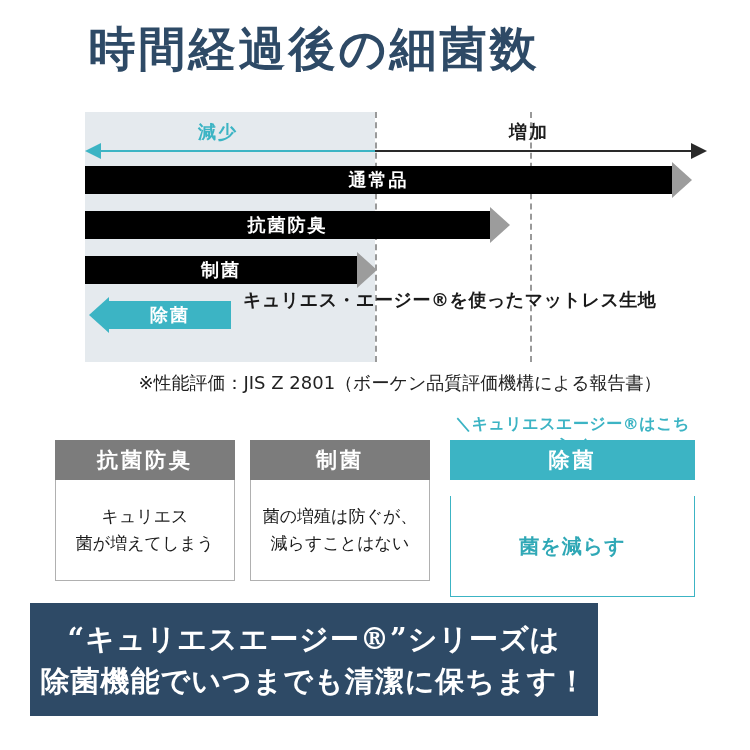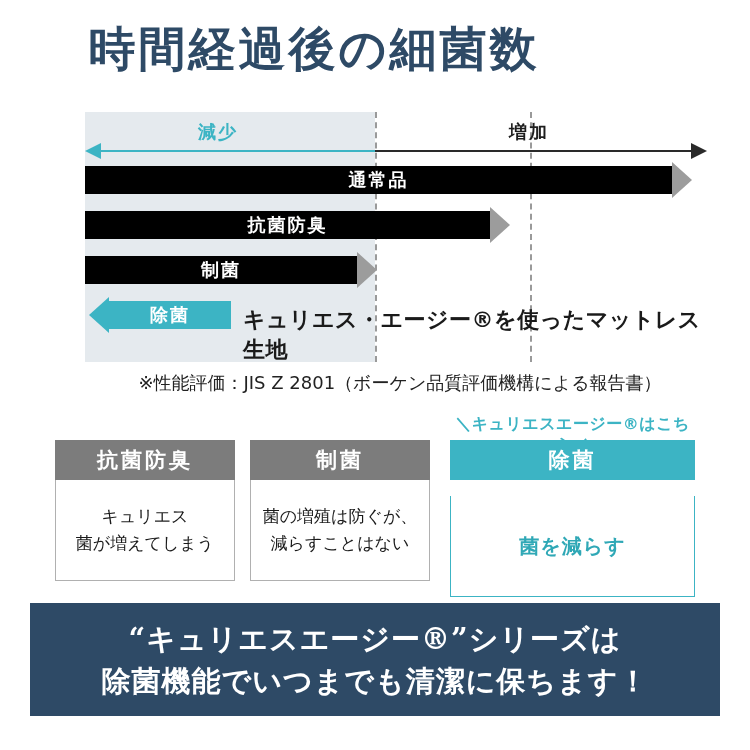--- a/index.html
+++ b/index.html
@@ -42,21 +42,21 @@
   .bar .shaft{flex:1;height:28px;display:flex;align-items:center;justify-content:center;}
   .bar.gray .shaft{background:#000000;}
   .bar.teal .shaft{background:#3cb4c4;}
   .bar .shaft span{color:#ffffff;font-size:18px;font-weight:bold;letter-spacing:2px;}
   .head-r{width:0;height:0;border-top:18px solid transparent;border-bottom:18px solid transparent;border-left:20px solid #9c9c9c;}
   .head-l{width:0;height:0;border-top:18px solid transparent;border-bottom:18px solid transparent;border-right:20px solid #3cb4c4;}
   .b1{top:50px;width:607px;}
   .b2{top:95px;width:425px;}
   .b3{top:140px;width:292px;}
   .b4{top:185px;left:4px;width:142px;}
-  .mattress-note{position:absolute;left:158px;top:193px;font-size:22px;font-weight:bold;color:#1a1a1a;letter-spacing:0.5px;}
+  .mattress-note{position:absolute;left:158px;top:176px;font-size:18px;font-weight:bold;color:#1a1a1a;letter-spacing:0.5px;}
   
   .footnote{position:absolute;top:371px;left:0;width:750px;text-align:center;font-size:18px;color:#222222;margin-left:25px;}
   
   .callout{position:absolute;top:414px;left:450px;width:245px;text-align:center;
     font-size:16px;font-weight:bold;color:#3cb4c4;letter-spacing:0.5px;}
   
   .info-box{position:absolute;top:440px;}
   .box-1{left:55px;width:180px;}
   .box-2{left:250px;width:180px;}
   .box-3{left:450px;width:245px;}
@@ -64,21 +64,21 @@
     color:#ffffff;font-size:21px;font-weight:bold;letter-spacing:3px;}
   .info-box.gray .box-header{background:#7c7c7c;}
   .info-box.teal .box-header{background:#3cb4c4;}
   .box-body{height:100px;background:#ffffff;
     display:flex;flex-direction:column;justify-content:center;align-items:center;
     font-size:17px;line-height:27px;color:#1a1a1a;text-align:center;}
   .info-box.gray .box-body{border:1px solid #b0b0b0;border-top:none;}
   .info-box.teal .box-body{border:1px solid #3cb4c4;border-top:none;
     color:#2fa8b6;font-weight:bold;font-size:20px;letter-spacing:1px;margin-top:16px;}
   
-  .banner{position:absolute;left:30px;top:603px;width:690px;height:113px;
+  .banner{position:absolute;left:30px;top:603px;width:568px;height:113px;
     background:#2e4a66;color:#ffffff;
     display:flex;flex-direction:column;justify-content:center;
     text-align:center;font-family:"DejaVu Serif","Liberation Serif",serif;
     font-weight:bold;font-size:29px;line-height:42px;letter-spacing:1px;}
 </style>
 </head>
 <body>
 
 <div class="page">
 

